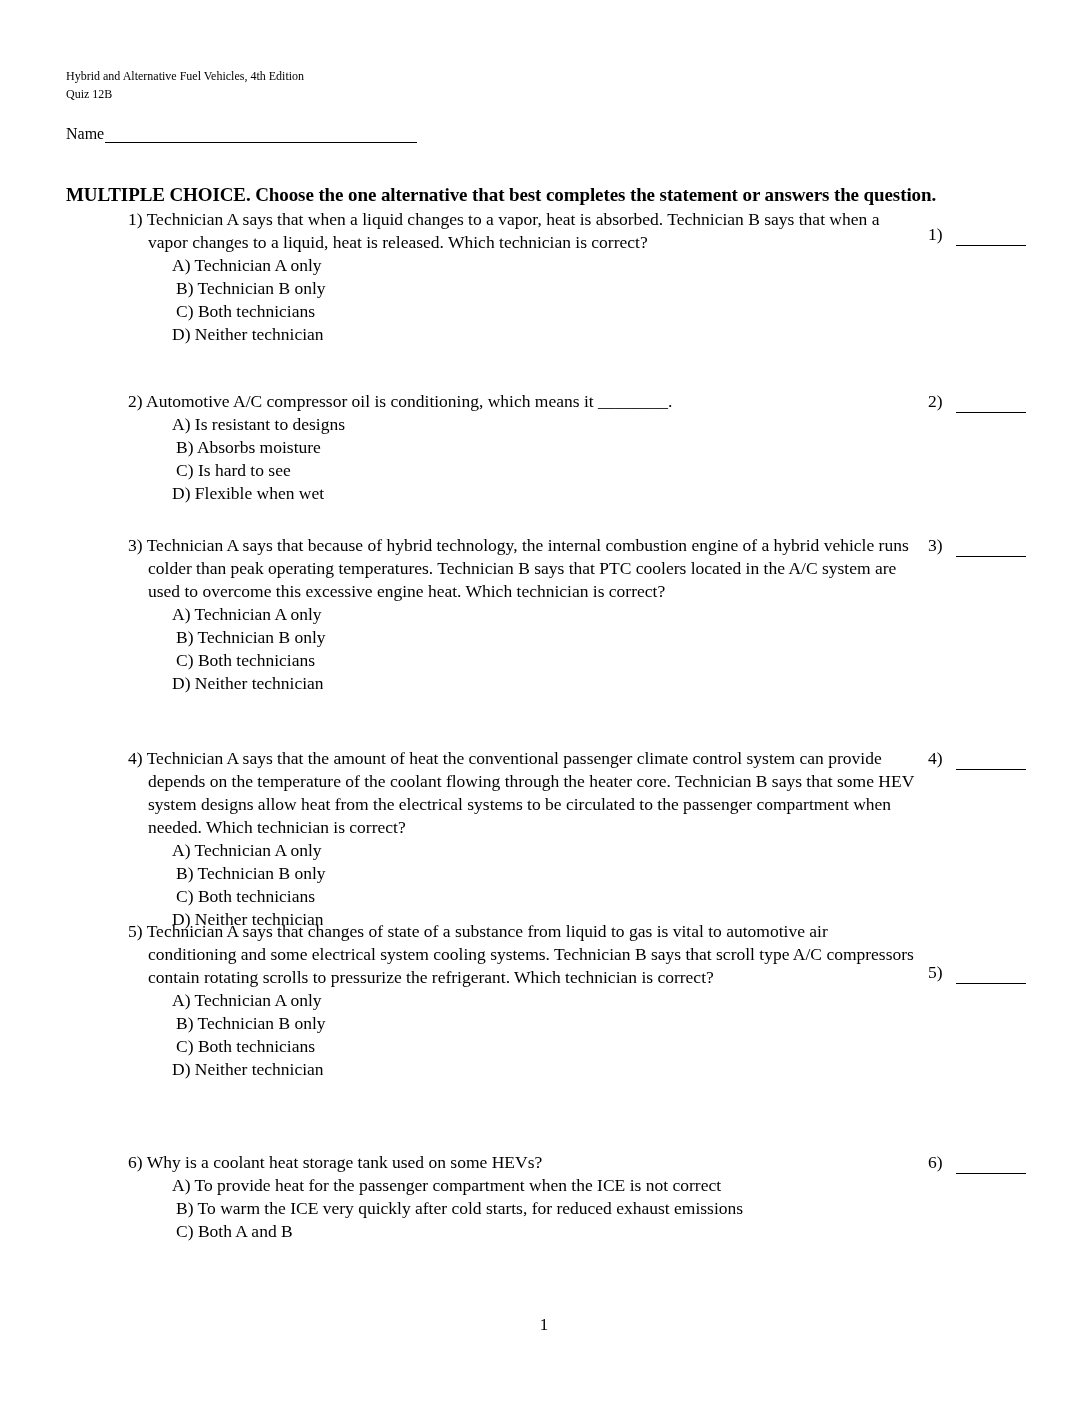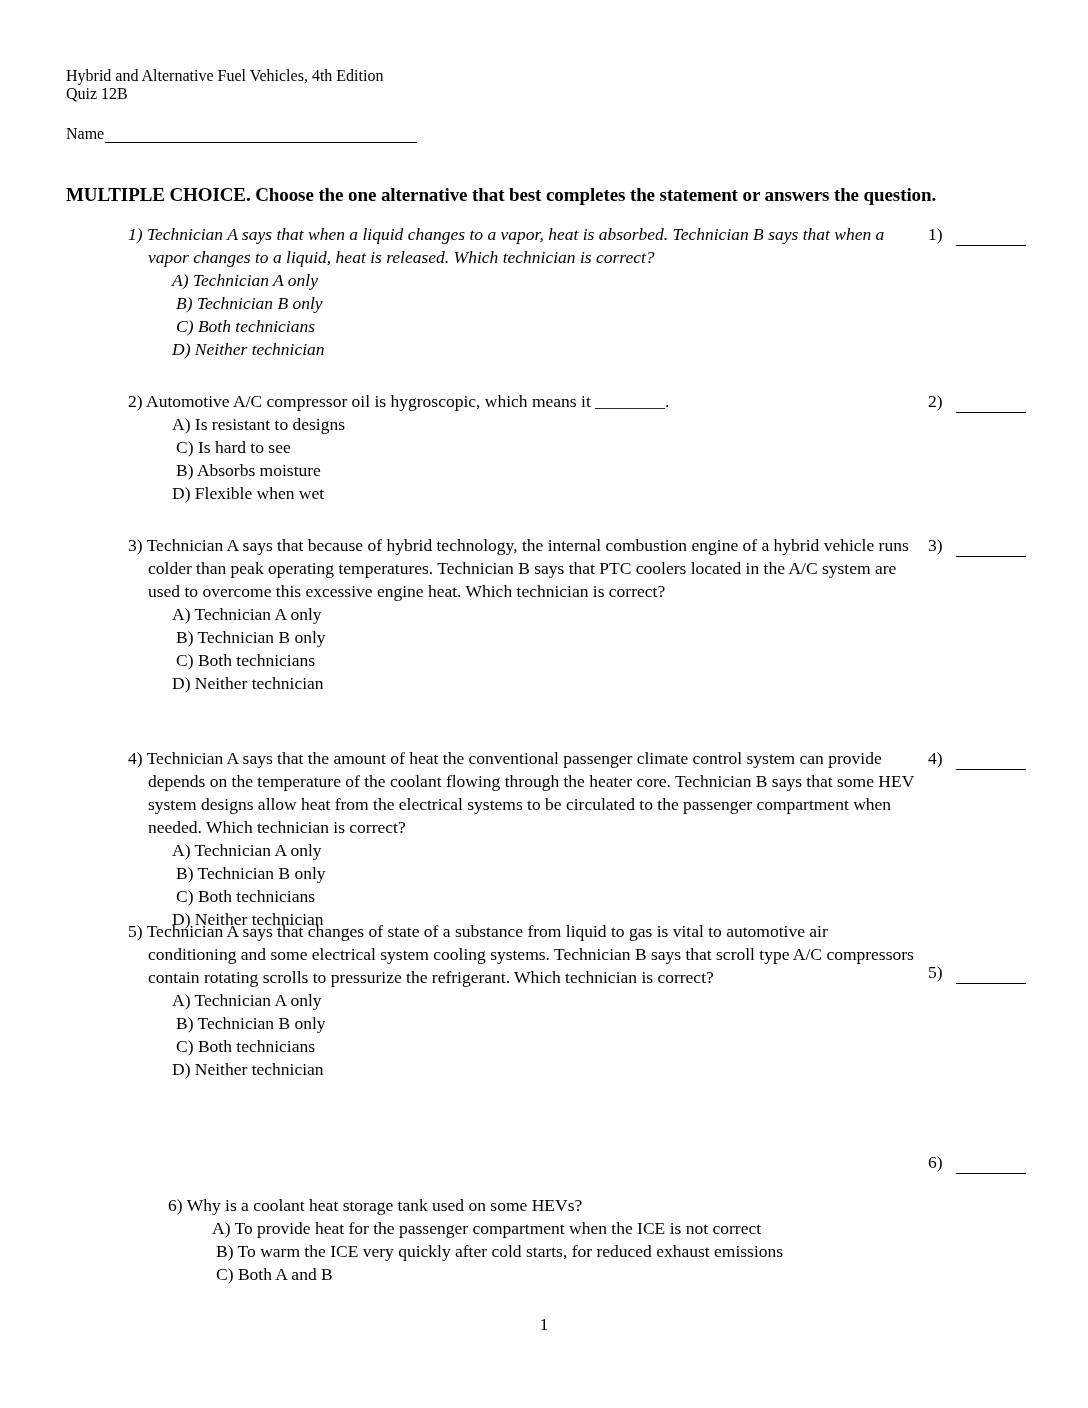--- a/index.html
+++ b/index.html
@@ -1,21 +1,21 @@
 <!DOCTYPE html>
 <html><head>
 <meta charset="utf-8">
 <style>
   html, body { margin: 0; padding: 0; background: #ffffff; }
   body {
     width: 1088px; height: 1408px; position: relative; overflow: hidden;
     color: #000000;
     font-family: "Liberation Serif", "DejaVu Serif", serif;
   }
-  .header { position: absolute; left: 66px; top: 67px; font-size: 16px; line-height: 18px; }
+  .header { position: absolute; left: 66px; top: 67px; font-size: 12px; line-height: 18px; }
   .header div { white-space: nowrap; }
   .name-line {
     position: absolute; left: 66px; top: 125px; font-size: 16px; line-height: 18px;
     display: flex; align-items: flex-end;
   }
   .name-blank { display: inline-block; width: 312px; border-bottom: 1px solid #000; height: 16px; margin-left: 1px; }
   .instructions {
     position: absolute; left: 66px; top: 185px; font-size: 19px; line-height: 20px;
     font-weight: bold; white-space: nowrap; letter-spacing: -0.1px;
   }
@@ -37,43 +37,43 @@
   <div>Quiz 12B</div>
 </div>
 
 <div class="name-line">
   <span>Name</span>
   <span class="name-blank"></span>
 </div>
 
 <div class="instructions">MULTIPLE CHOICE.  Choose the one alternative that best completes the statement or answers the question.</div>
 
-<div class="question" style="top:223px;font-style:italic;">
+<div class="question" style="top:208px;">
   <div class="q-stem">
     <span>1)</span>
     <span>Technician A says that when a liquid changes to a vapor, heat is absorbed. Technician B says that when a vapor changes to a liquid, heat is released. Which technician is correct?</span>
   </div>
   <div class="choice a">A) Technician A only</div>
   <div class="choice b">B) Technician B only</div>
   <div class="choice c">C) Both technicians</div>
   <div class="choice d">D) Neither technician</div>
 </div>
 <div class="answer-slot" style="top:223px;">
   <span class="answer-num">1)</span>
   <span class="answer-blank"></span>
 </div>
 
 <div class="question" style="top:390px;">
   <div class="q-stem">
     <span>2)</span>
-    <span>Automotive A/C compressor oil is hygroscopic, which means it ________.</span>
+    <span>Automotive A/C compressor oil is conditioning, which means it ________.</span>
   </div>
   <div class="choice a">A) Is resistant to designs</div>
+  <div class="choice b">B) Absorbs moisture</div>
   <div class="choice c">C) Is hard to see</div>
-  <div class="choice b">B) Absorbs moisture</div>
   <div class="choice d">D) Flexible when wet</div>
 </div>
 <div class="answer-slot" style="top:390px;">
   <span class="answer-num">2)</span>
   <span class="answer-blank"></span>
 </div>
 
 <div class="question" style="top:534px;">
   <div class="q-stem">
     <span>3)</span>
@@ -112,21 +112,21 @@
   <div class="choice a">A) Technician A only</div>
   <div class="choice b">B) Technician B only</div>
   <div class="choice c">C) Both technicians</div>
   <div class="choice d">D) Neither technician</div>
 </div>
 <div class="answer-slot" style="top:961px;">
   <span class="answer-num">5)</span>
   <span class="answer-blank"></span>
 </div>
 
-<div class="question" style="top:1194px;margin-left:40px;">
+<div class="question" style="top:1151px;">
   <div class="q-stem">
     <span>6)</span>
     <span>Why is a coolant heat storage tank used on some HEVs?</span>
   </div>
   <div class="choice a">A) To provide heat for the passenger compartment when the ICE is not correct</div>
   <div class="choice b">B) To warm the ICE very quickly after cold starts, for reduced exhaust emissions</div>
   <div class="choice c">C) Both A and B</div>
 </div>
 <div class="answer-slot" style="top:1151px;">
   <span class="answer-num">6)</span>

